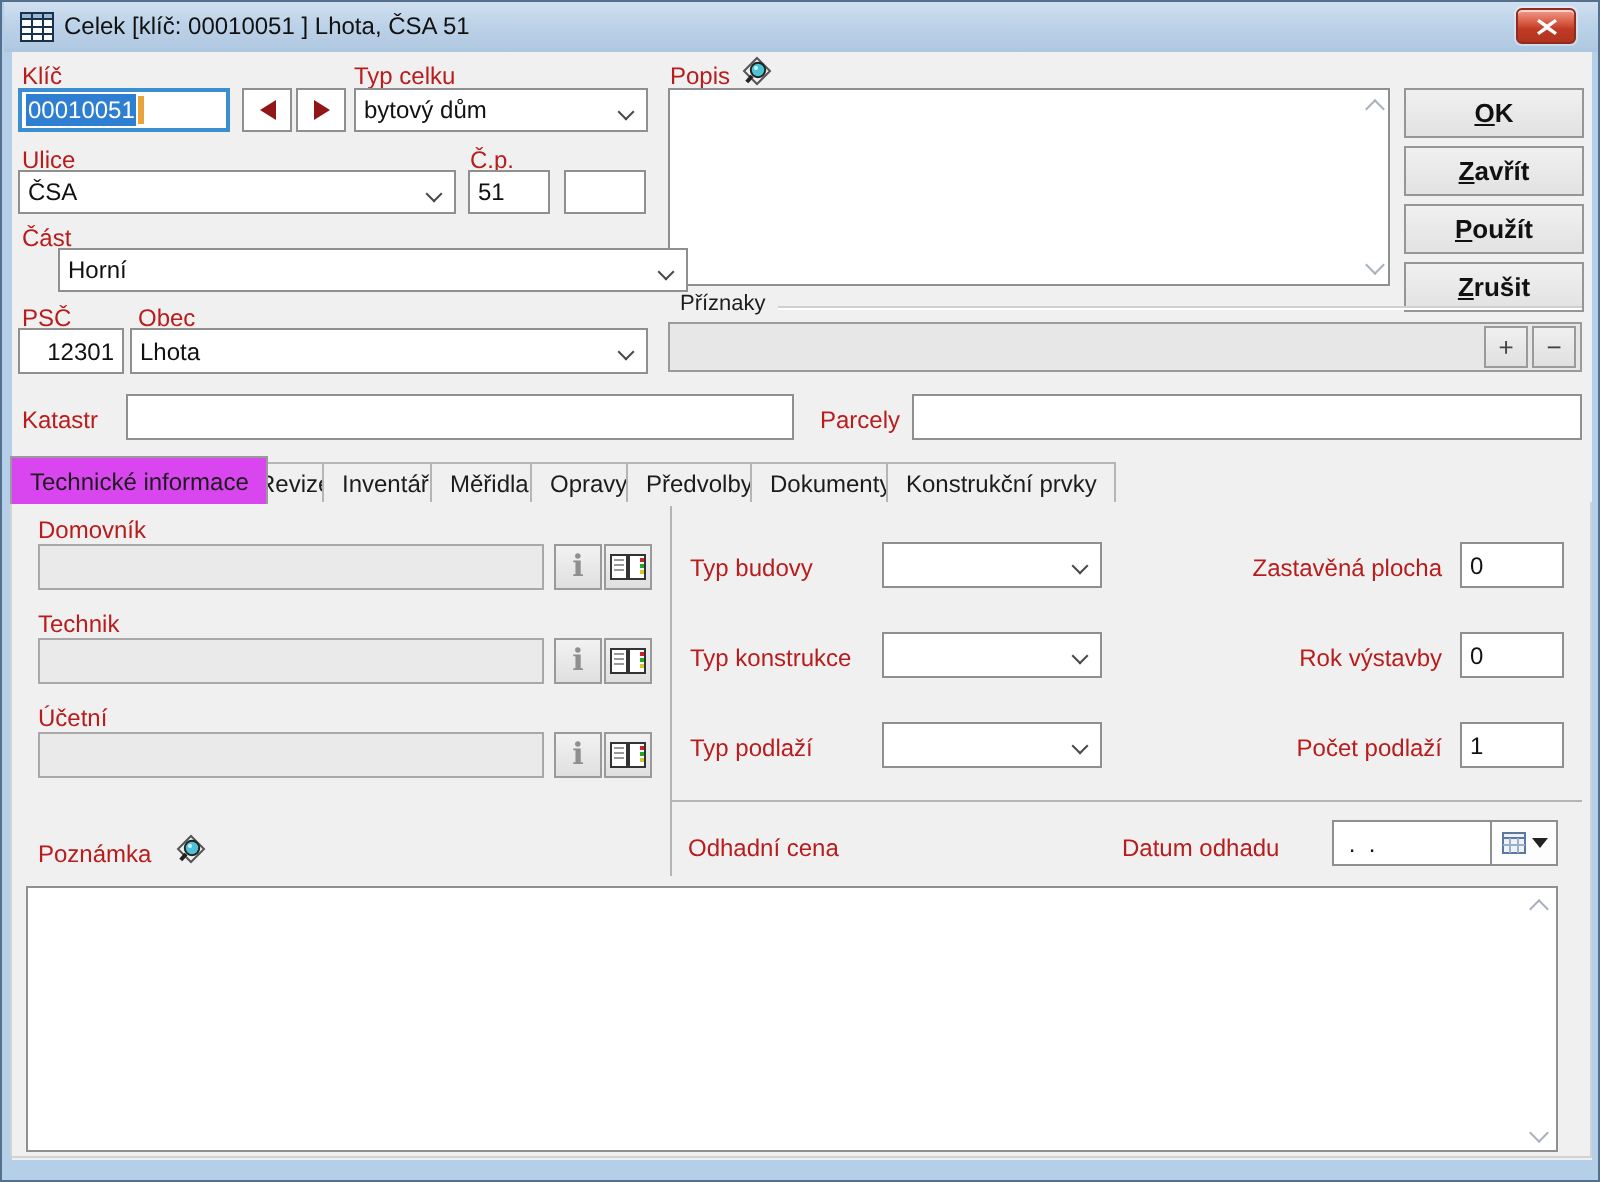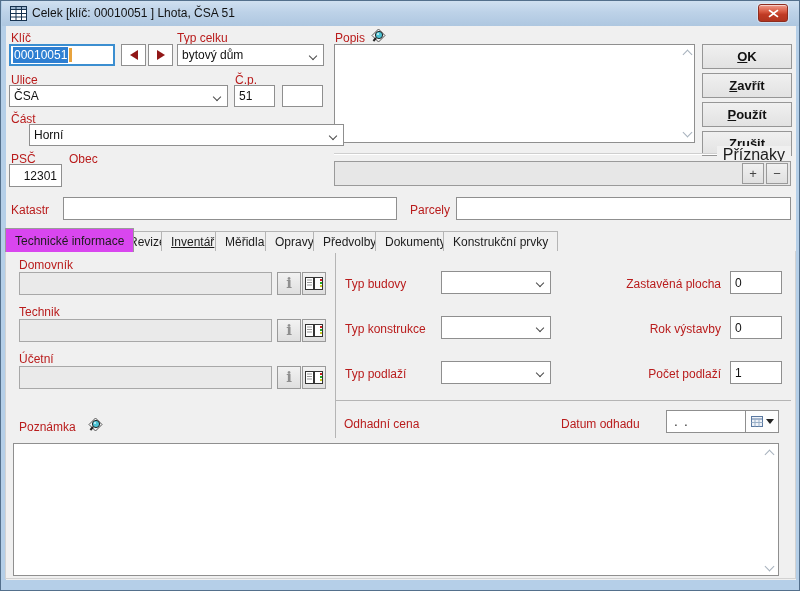--- a/index.html
+++ b/index.html
@@ -28,21 +28,21 @@
   .caret{width:3px;height:14px;background:#e8a33d;margin-left:1px;}
 
   .navbtn{position:absolute;width:25px;height:22px;background:#fff;border:1px solid #8f8f8f;display:flex;align-items:center;justify-content:center;cursor:pointer;}
   .tri-left{width:0;height:0;border-top:5px solid transparent;border-bottom:5px solid transparent;border-right:8px solid #911717;}
   .tri-right{width:0;height:0;border-top:5px solid transparent;border-bottom:5px solid transparent;border-left:8px solid #911717;}
 
   .act-btn{position:absolute;left:701px;width:90px;height:25px;background:linear-gradient(#f0f0f0,#e2e2e2);
     border:1px solid #969696;font-size:13px;font-weight:bold;color:#111;display:flex;align-items:center;justify-content:center;cursor:pointer;}
 
   .group-line{position:absolute;border-top:1px solid #cfcfcf;box-shadow:0 1px 0 #fff;}
-  .group-legend{position:absolute;text-align:right;font-size:16px;color:#1c1c1c;}
+  .group-legend{position:absolute;text-align:left;font-size:11px;color:#1c1c1c;}
   .group-legend span{background:#f0f0f0;padding:0 6px;}
   .gray-box{position:absolute;background:#e7e7e7;border:1px solid #9a9a9a;}
   .mini-btn{position:absolute;width:22px;height:21px;background:linear-gradient(#f0f0f0,#e0e0e0);border:1px solid #9a9a9a;
     font-size:13px;color:#444;display:flex;align-items:center;justify-content:center;cursor:pointer;}
 
   .tabline{position:absolute;left:4px;top:250px;width:791px;border-top:1px solid #a9a9a9;}
   .tab{position:absolute;top:230px;height:20px;background:#f0f0f0;border:1px solid #b5b5b5;border-bottom:none;
     font-size:12px;color:#1c1c1c;display:flex;align-items:center;padding:0 9px;cursor:pointer;white-space:nowrap;}
   .tab.active{top:227px;height:24px;background:#d946ef;border:1px solid #9a9a9a;border-bottom:none;z-index:2;}
   .tabpage{position:absolute;left:4px;top:250px;width:791px;height:328px;background:#f0f0f0;
@@ -132,38 +132,42 @@
 
   <div class="lbl" style="left:10px;top:111px;">Část</div>
   <div class="combo" style="left:8px;top:123px;width:315px;height:22px;margin-left:20px;">
     <span>Horní</span>
     <span class="chev"></span>
   </div>
 
   <div class="lbl" style="left:10px;top:151px;">PSČ</div>
   <input class="field" style="left: 8px; top: 163px; width: 53px; height: 23px; text-align: right;" value="12301">
   <div class="lbl" style="left:68px;top:151px;">Obec</div>
+  <div class="combo" style="left:64px;top:163px;width:259px;height:23px;">
+    <span>Lhota</span>
+    <span class="chev"></span>
+  </div>
 
   <div class="group-line" style="left:333px;top:152px;width:457px;"></div>
   <div class="group-legend" style="left:333px;top:145px;width:457px;">
     <span>Příznaky</span>
   </div>
   <div class="gray-box" style="left:333px;top:160px;width:457px;height:25px;"></div>
   <div class="mini-btn" style="left:741px;top:162px;">+</div>
   <div class="mini-btn" style="left:765px;top:162px;">−</div>
 
   <div class="lbl" style="left:10px;top:202px;">Katastr</div>
   <input class="field" style="left: 62px; top: 196px; width: 334px; height: 23px;" value="">
   <div class="lbl" style="left:409px;top:202px;">Parcely</div>
   <input class="field" style="left: 455px; top: 196px; width: 335px; height: 23px;" value="">
 
   <div class="tabline"></div>
   <div class="tab active" style="left:4px;">Technické informace</div>
   <div class="tab" style="left:118px;">Revize</div>
-  <div class="tab" style="left:160px;text-decoration:underline;">Inventář</div>
+  <div class="tab" style="left:160px;">Inventář</div>
   <div class="tab" style="left:214px;">Měřidla</div>
   <div class="tab" style="left:264px;">Opravy</div>
   <div class="tab" style="left:312px;">Předvolby</div>
   <div class="tab" style="left:374px;">Dokumenty</div>
   <div class="tab" style="left:442px;">Konstrukční prvky</div>
 
   <div class="tabpage"></div>
 
   <div class="lbl" style="left:18px;top:257px;">Domovník</div>
   <div class="dis-field" style="left:18px;top:271px;width:253px;height:23px;"></div>

